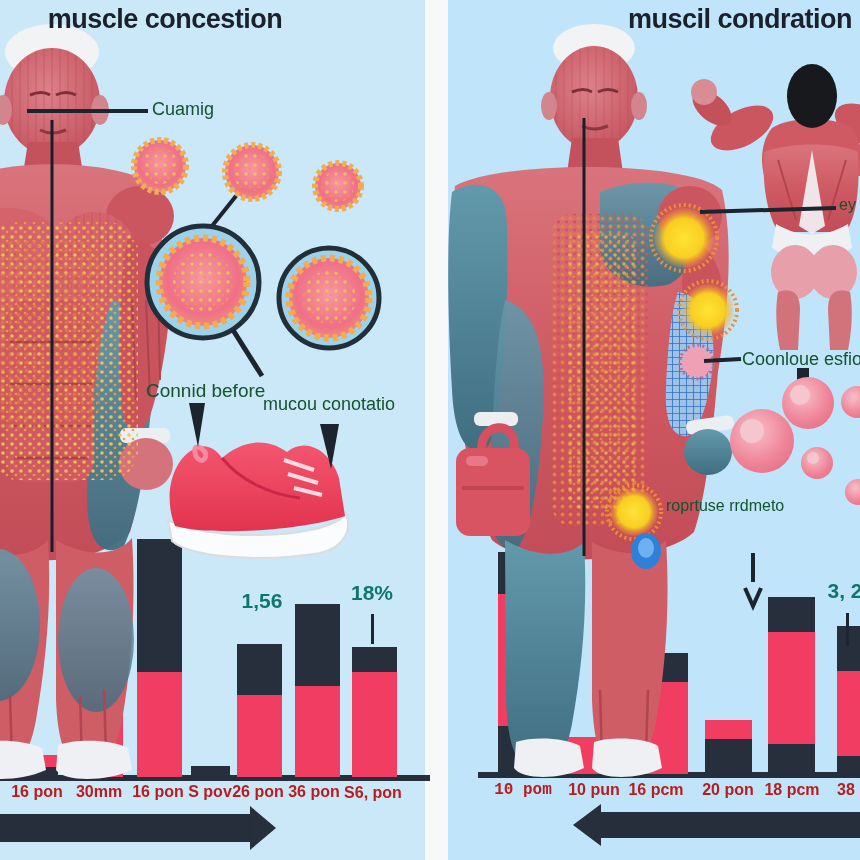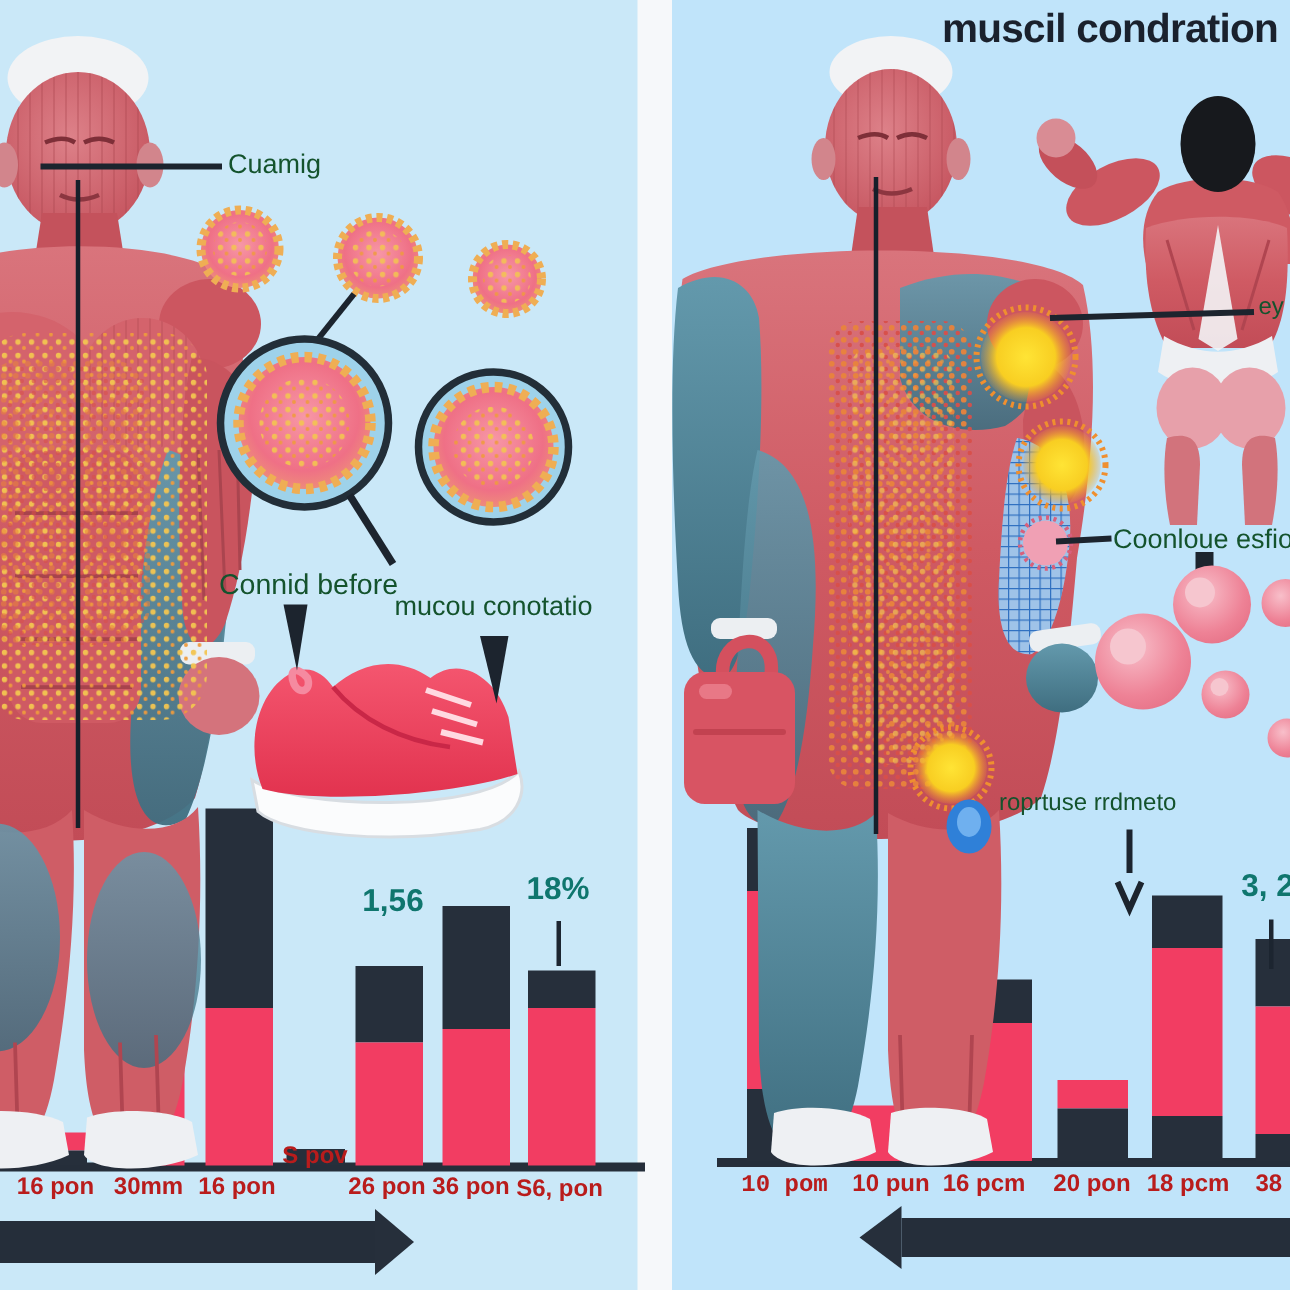--- a/index.html
+++ b/index.html
@@ -58,21 +58,21 @@
         <div style="height: 82px; background: rgb(38, 47, 59);"></div>
         <div style="height: 91px; background: rgb(242, 61, 98);"></div>
       </div>
       <div class="vbar" style="left: 352px; width: 45px; bottom: 83px;">
         <div style="height: 25px; background: rgb(38, 47, 59);"></div>
         <div style="height: 105px; background: rgb(242, 61, 98);"></div>
       </div>
       <div class="cat" style="left: 37px; top: 783px;">16 pon</div>
       <div class="cat" style="left: 99px; top: 783px;">30mm</div>
       <div class="cat" style="left: 158px; top: 783px;">16 pon</div>
-      <div class="cat" style="left: 210px; top: 762px;">S pov</div>
+      <div class="cat" style="left: 210px; top: 783px;">S pov</div>
       <div class="cat" style="left: 258px; top: 783px;">26 pon</div>
       <div class="cat" style="left: 314px; top: 783px;">36 pon</div>
       <div class="cat" style="left: 373px; top: 784px;">S6, pon</div>
       <div class="ann" style="left: 262px; top: 589px;">1,56</div>
       <div class="ann" style="left: 372px; top: 581px;">18%</div>
       <div class="tickline" style="left: 371px; top: 614px; height: 30px;"></div>
       <div class="arrow-body" style="left: 0px; top: 814px; width: 250px; height: 28px;"></div>
       <div class="arrow-tip" style="top: 806px; border-top: 22px solid transparent; border-bottom: 22px solid transparent; left: 250px; border-left: 26px solid rgb(38, 47, 59);"></div>
     </div>
   <div class="chart-layer">
@@ -302,23 +302,24 @@
         <circle cx="752" cy="431" r="12" fill="#f6c6cf"></circle>
       <circle cx="817" cy="463" r="16" fill="url(#blobG)"></circle>
         <circle cx="813" cy="458" r="6" fill="#f6c6cf"></circle>
       <circle cx="857" cy="402" r="16" fill="url(#blobG)"></circle>
       <circle cx="858" cy="492" r="13" fill="url(#blobG)"></circle>
     </g>
     <line x1="753" y1="553" x2="753" y2="582" stroke="#1c242e" stroke-width="4"></line>
     <path d="M745,588 L753,606 L761,588" stroke="#1c242e" stroke-width="4" fill="none"></path>
   </svg>
 
+  <div class="title" style="left:35px;width:260px;">muscle concestion</div>
   <div class="title" style="left:615px;width:250px;">muscil condration</div>
 
   <div class="lbl" style="left:152px;top:99px;font-size:18px;">Cuamig</div>
   <div class="lbl" style="left:146px;top:380px;font-size:19px;">Connid before</div>
   <div class="lbl" style="left:263px;top:394px;font-size:18px;">mucou conotatio</div>
 
   <div class="lbl" style="left:839px;top:196px;font-size:16px;">ey</div>
   <div class="lbl" style="left:742px;top:349px;font-size:18px;">Coonloue esfio</div>
-  <div class="lbl" style="left:666px;top:527px;font-size:16px;">roprtuse rrdmeto</div>
+  <div class="lbl" style="left:666px;top:497px;font-size:16px;">roprtuse rrdmeto</div>
 
 </div>
 
 </body></html>

